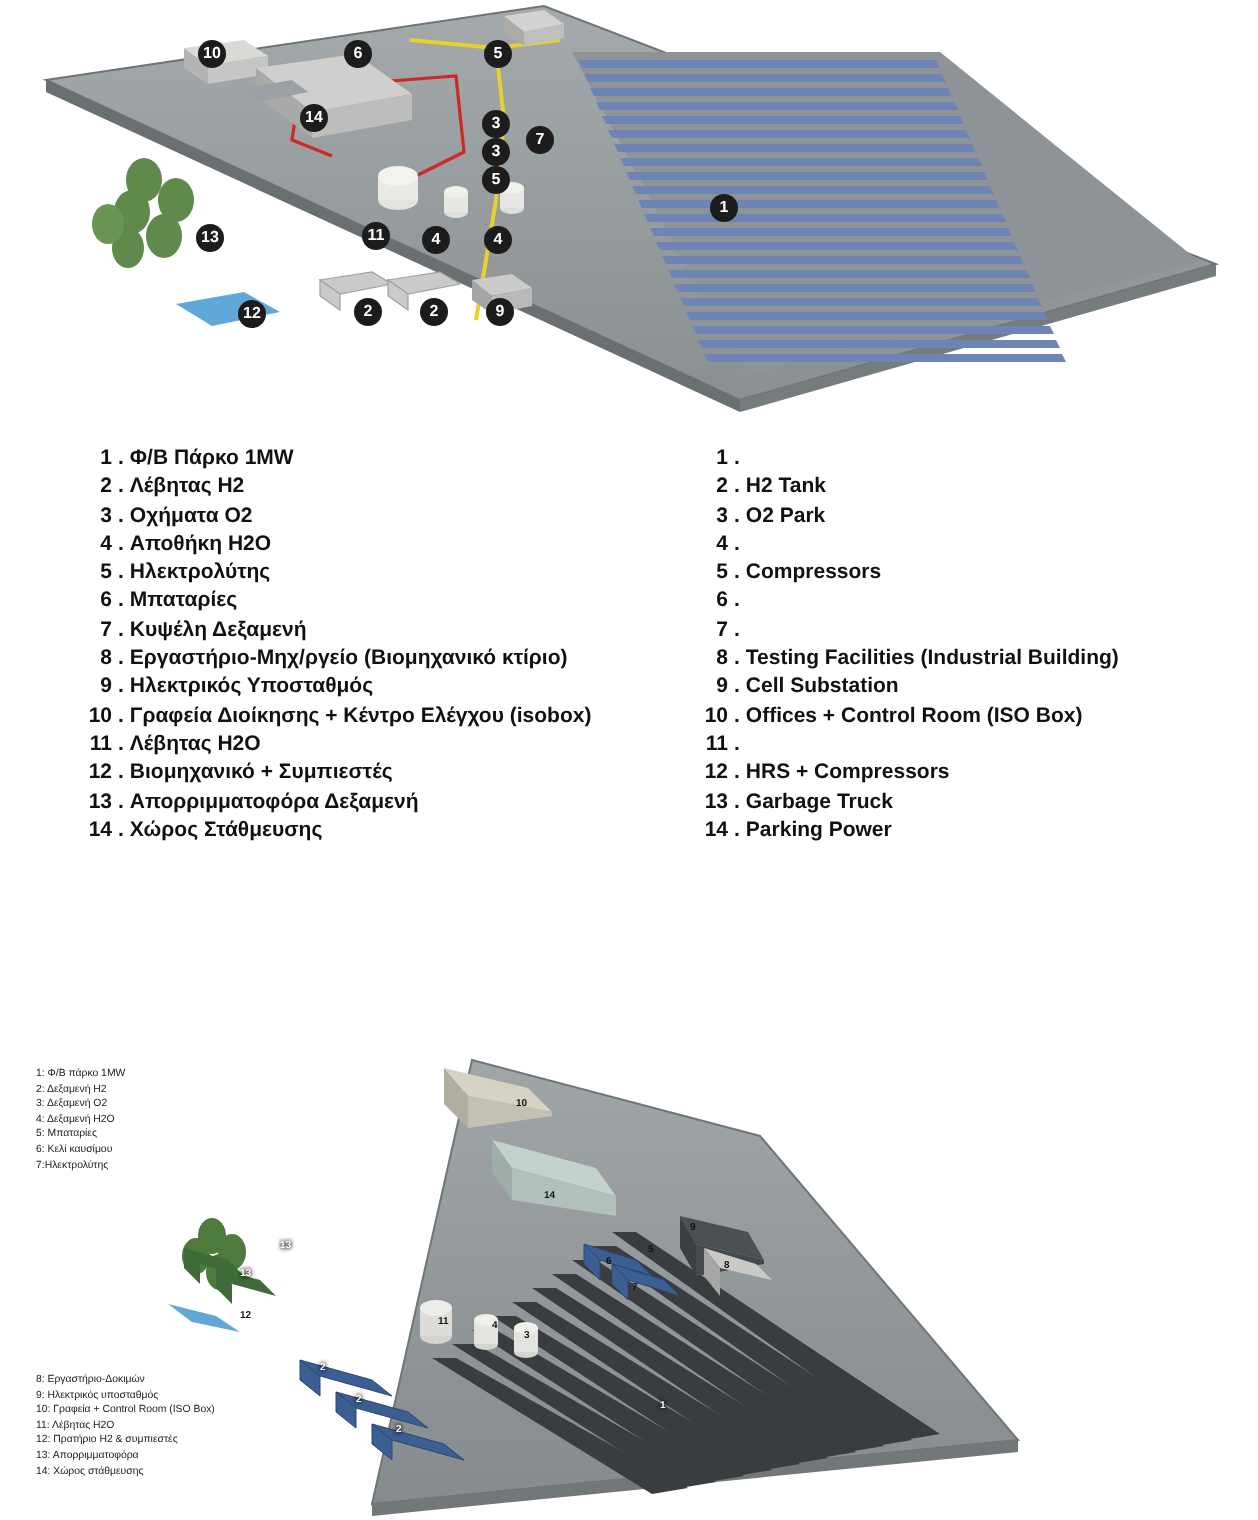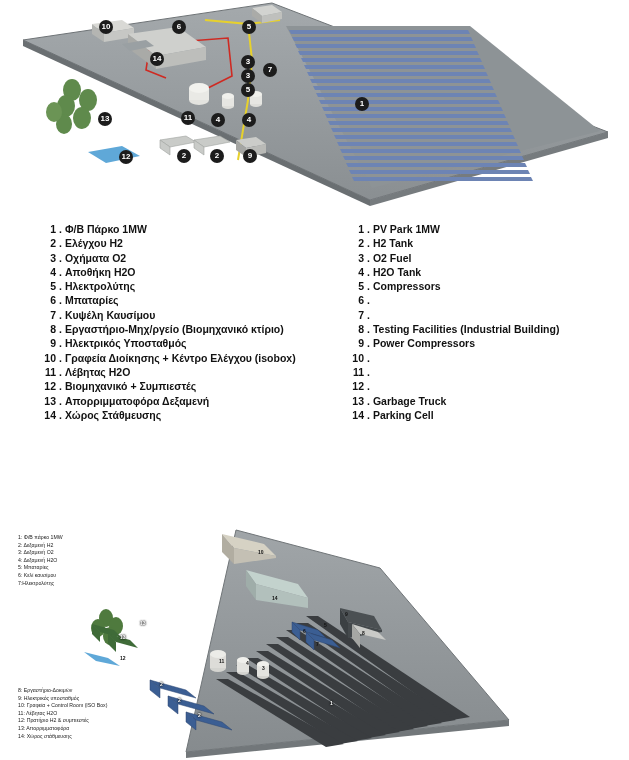--- a/index.html
+++ b/index.html
@@ -238,21 +238,21 @@
 
   <div class="legend-col greek">
     <div class="legend-row">
         <span class="legend-num">1</span>
         <span class="legend-sep">.</span>
         <span class="legend-text">Φ/Β Πάρκο 1MW</span>
       </div>
     <div class="legend-row">
         <span class="legend-num">2</span>
         <span class="legend-sep">.</span>
-        <span class="legend-text">Ελέγχου Η2</span>
+        <span class="legend-text">Λέβητας Η2</span>
       </div>
     <div class="legend-row">
         <span class="legend-num">3</span>
         <span class="legend-sep">.</span>
         <span class="legend-text">Οχήματα Ο2</span>
       </div>
     <div class="legend-row">
         <span class="legend-num">4</span>
         <span class="legend-sep">.</span>
         <span class="legend-text">Αποθήκη H2O</span>
@@ -263,21 +263,21 @@
         <span class="legend-text">Ηλεκτρολύτης</span>
       </div>
     <div class="legend-row">
         <span class="legend-num">6</span>
         <span class="legend-sep">.</span>
         <span class="legend-text">Μπαταρίες</span>
       </div>
     <div class="legend-row">
         <span class="legend-num">7</span>
         <span class="legend-sep">.</span>
-        <span class="legend-text">Κυψέλη Καυσίμου</span>
+        <span class="legend-text">Κυψέλη Δεξαμενή</span>
       </div>
     <div class="legend-row">
         <span class="legend-num">8</span>
         <span class="legend-sep">.</span>
         <span class="legend-text">Εργαστήριο-Μηχ/ργείο (Βιομηχανικό κτίριο)</span>
       </div>
     <div class="legend-row">
         <span class="legend-num">9</span>
         <span class="legend-sep">.</span>
         <span class="legend-text">Ηλεκτρικός Υποσταθμός</span>
@@ -306,36 +306,34 @@
         <span class="legend-num">14</span>
         <span class="legend-sep">.</span>
         <span class="legend-text">Χώρος Στάθμευσης</span>
       </div>
   </div>
 
   <div class="legend-col english">
     <div class="legend-row">
         <span class="legend-num">1</span>
         <span class="legend-sep">.</span>
-        <span class="legend-text">PV Park 1MW</span>
       </div>
     <div class="legend-row">
         <span class="legend-num">2</span>
         <span class="legend-sep">.</span>
         <span class="legend-text">H2 Tank</span>
       </div>
     <div class="legend-row">
         <span class="legend-num">3</span>
         <span class="legend-sep">.</span>
-        <span class="legend-text">O2 Fuel</span>
+        <span class="legend-text">O2 Park</span>
       </div>
     <div class="legend-row">
         <span class="legend-num">4</span>
         <span class="legend-sep">.</span>
-        <span class="legend-text">H2O Tank</span>
       </div>
     <div class="legend-row">
         <span class="legend-num">5</span>
         <span class="legend-sep">.</span>
         <span class="legend-text">Compressors</span>
       </div>
     <div class="legend-row">
         <span class="legend-num">6</span>
         <span class="legend-sep">.</span>
       </div>
@@ -344,43 +342,45 @@
         <span class="legend-sep">.</span>
       </div>
     <div class="legend-row">
         <span class="legend-num">8</span>
         <span class="legend-sep">.</span>
         <span class="legend-text">Testing Facilities (Industrial Building)</span>
       </div>
     <div class="legend-row">
         <span class="legend-num">9</span>
         <span class="legend-sep">.</span>
-        <span class="legend-text">Power Compressors</span>
+        <span class="legend-text">Cell Substation</span>
       </div>
     <div class="legend-row">
         <span class="legend-num">10</span>
         <span class="legend-sep">.</span>
+        <span class="legend-text">Offices + Control Room (ISO Box)</span>
       </div>
     <div class="legend-row">
         <span class="legend-num">11</span>
         <span class="legend-sep">.</span>
       </div>
     <div class="legend-row">
         <span class="legend-num">12</span>
         <span class="legend-sep">.</span>
+        <span class="legend-text">HRS + Compressors</span>
       </div>
     <div class="legend-row">
         <span class="legend-num">13</span>
         <span class="legend-sep">.</span>
         <span class="legend-text">Garbage Truck</span>
       </div>
     <div class="legend-row">
         <span class="legend-num">14</span>
         <span class="legend-sep">.</span>
-        <span class="legend-text">Parking Cell</span>
+        <span class="legend-text">Parking Power</span>
       </div>
   </div>
 </div>
 
 <div class="scene-bottom">
   <svg width="629" height="248" viewBox="0 0 629 248" xmlns="http://www.w3.org/2000/svg">
     <defs>
       <linearGradient id="gndG2" x1="0" y1="0" x2="0" y2="1">
         <stop offset="0%" stop-color="#a0a5a8"></stop>
         <stop offset="100%" stop-color="#868b8e"></stop>

